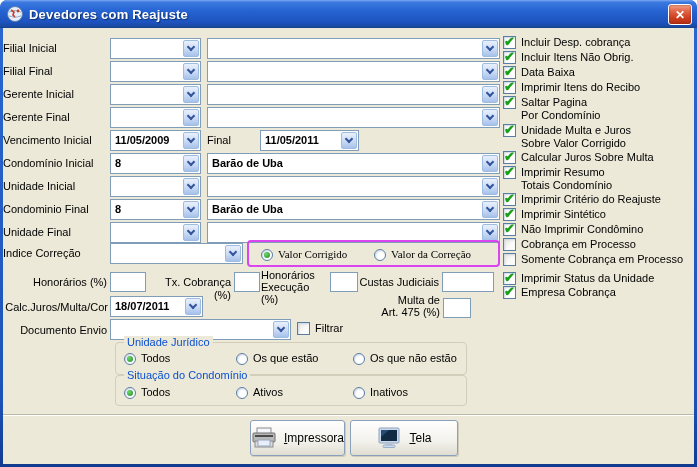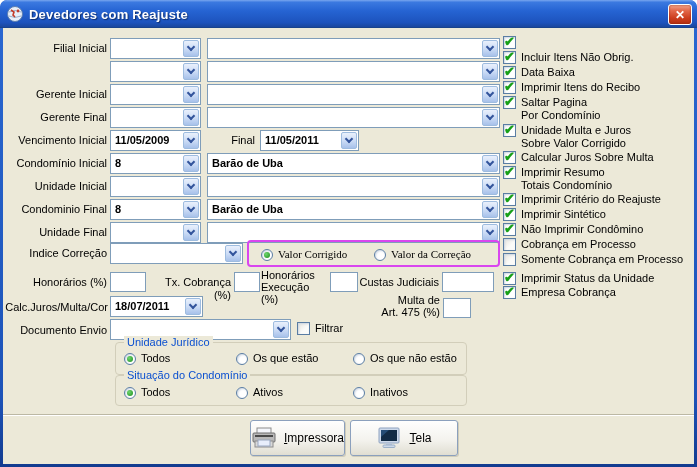--- a/index.html
+++ b/index.html
@@ -30,21 +30,21 @@
     text-align: center; cursor: pointer; box-shadow: inset 0 0 2px #8e1c04;
   }
   .content {
     position: absolute; left: 3px; right: 3px; top: 28px; bottom: 3px;
     background: #ECE9D8; font-size: 11px; color: #000;
   }
 
   
   .row { position: absolute; left: 0; height: 21px; width: 497px; }
   .lab { position: absolute; left: 0; top: 0; width: 104px; height: 21px;
-         line-height: 21px; text-align: right; }
+         line-height: 21px; }
   .combo {
     position: absolute; top: 0; height: 21px; background: #fff;
     border: 1px solid #7f9db9;
   }
   .combo .val { display: block; line-height: 19px; padding: 0 18px 8px 4px;
                 overflow: hidden; white-space: nowrap; font-weight: bold; }
   .cbtn {
     position: absolute; top: 1px; right: 1px; bottom: 1px; width: 16px;
     background: linear-gradient(180deg, #e9f0fc 0%, #cdddf6 50%, #a7c1ea 100%);
     border: 1px solid #9ebcdf; border-radius: 2px; cursor: pointer;
@@ -131,20 +131,21 @@
       </div>
       <div class="combo wide">
         <span class="val"></span>
         <span class="cbtn">
             <i class="chev"></i>
           </span>
       </div>
     </div>
 
     <div class="row" style="top:33px">
+      <span class="lab">Filial Final</span>
       <div class="combo small">
         <span class="val"></span>
         <span class="cbtn">
             <i class="chev"></i>
           </span>
       </div>
       <div class="combo wide">
         <span class="val"></span>
         <span class="cbtn">
             <i class="chev"></i>
@@ -347,20 +348,21 @@
       <div class="radio" style="left:237px;top:10px">
         <span class="rdot"></span>
         <span class="rlbl">Inativos</span>
       </div>
     </div>
 
     <div class="chk checked" style="top:8px">
       <span class="cbox">
           <span class="tick">✔</span>
         </span>
+      <span class="clbl">Incluir Desp. cobrança</span>
     </div>
     <div class="chk checked" style="top:23px">
       <span class="cbox">
           <span class="tick">✔</span>
         </span>
       <span class="clbl">Incluir Itens Não Obrig.</span>
     </div>
     <div class="chk checked" style="top:38px">
       <span class="cbox">
           <span class="tick">✔</span>

